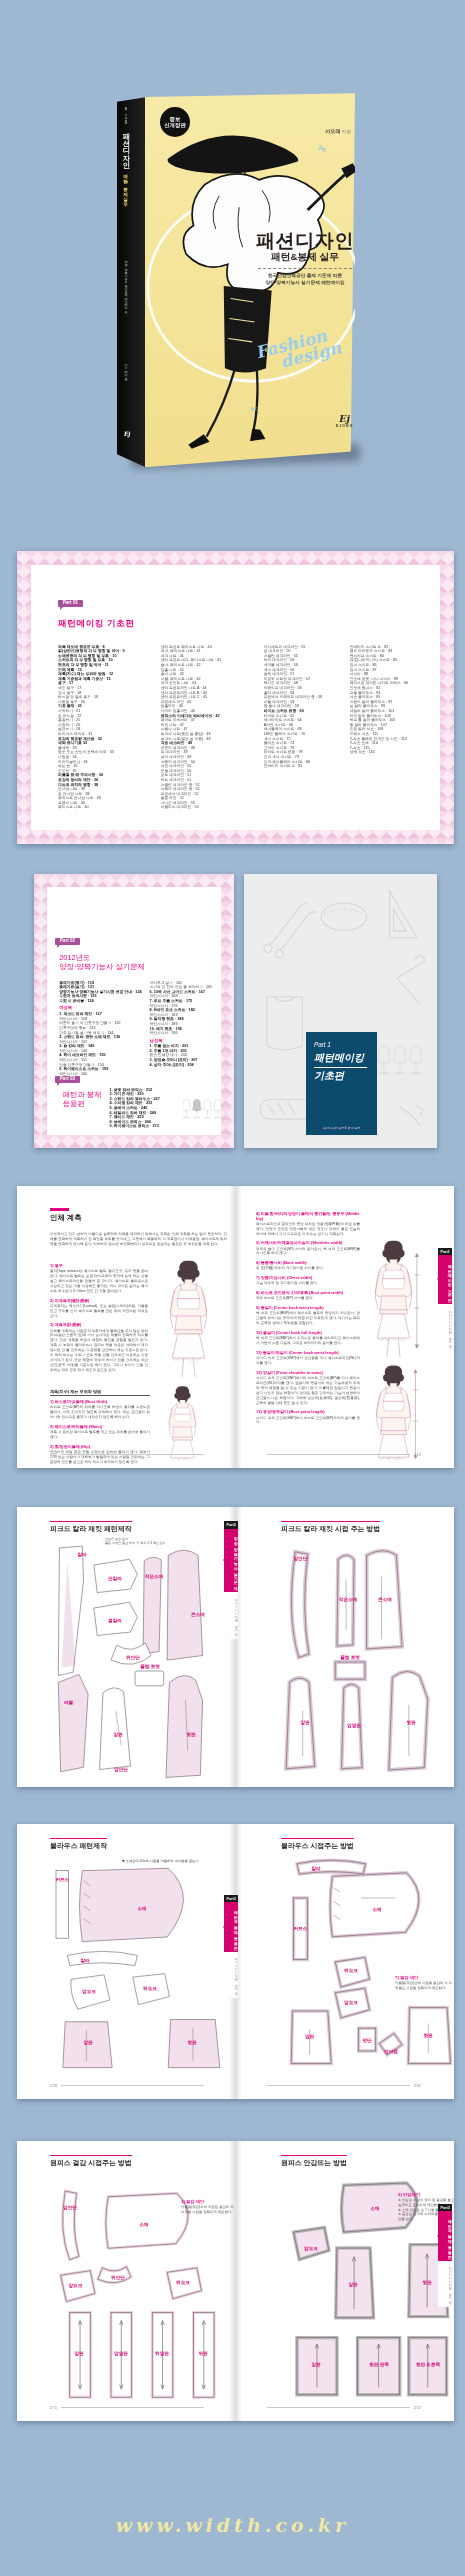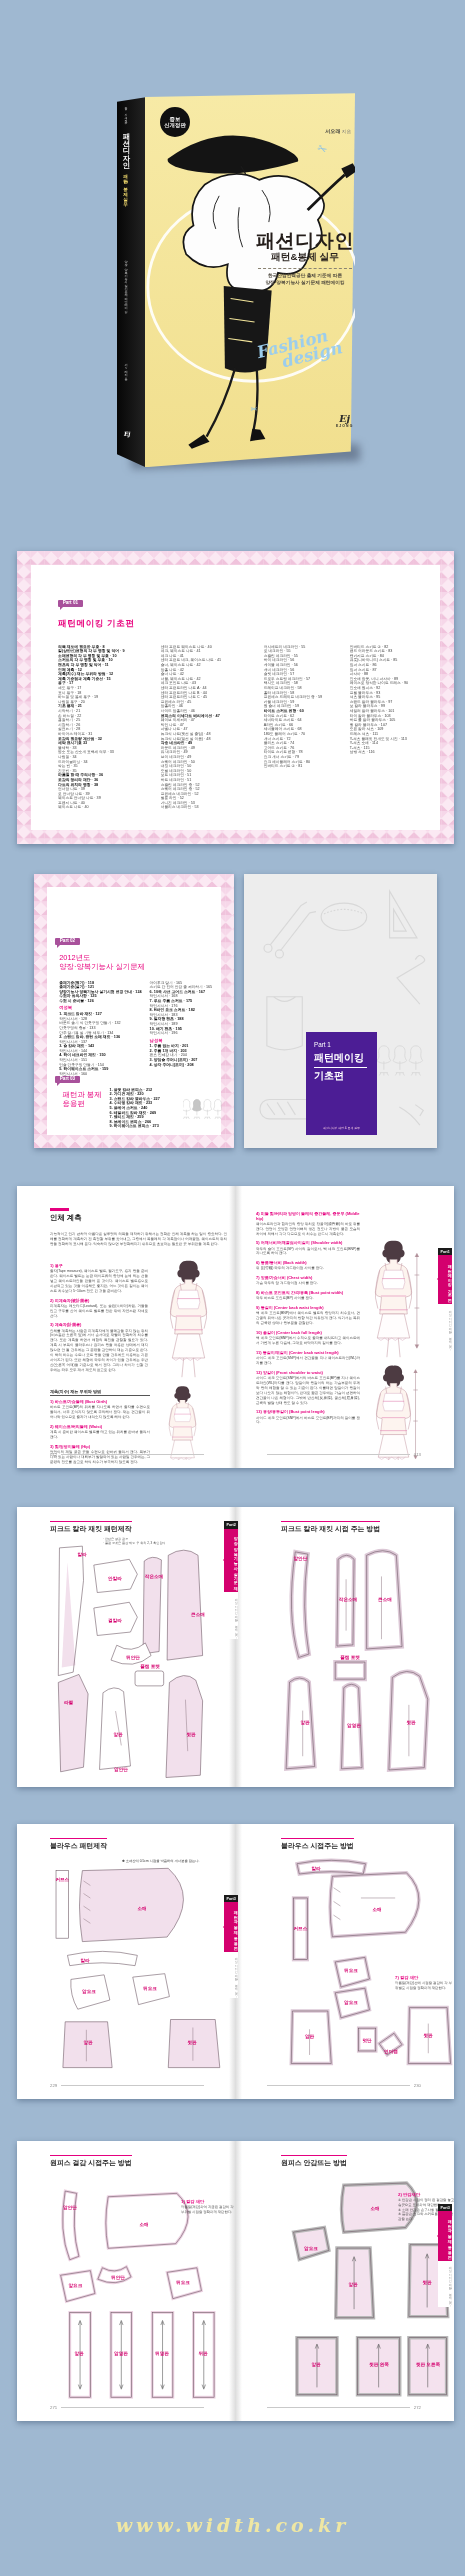--- a/index.html
+++ b/index.html
@@ -64,21 +64,21 @@
   .cov-script{position:absolute;left:167px;top:317px;transform:rotate(-14deg);color:#9ccdec;
       font-family:"DejaVu Serif","Liberation Serif",serif;font-style:italic;font-weight:bold;font-size:16.6px;line-height:15px;}
   .cov-script .l2{margin-left:22px;}
   .cov-logo{position:absolute;left:245px;top:395px;text-align:center;color:#2a2a2a;}
   .cov-logo .glyph{font-size:9.7px;font-weight:800;font-style:italic;font-family:"DejaVu Serif",serif;}
   .cov-logo .name{font-size:3.4px;letter-spacing:1.1px;font-weight:bold;}
   .watermark{position:absolute;left:0;right:0;top:2514px;text-align:center;
       font-family:"DejaVu Serif","Liberation Serif",serif;font-style:italic;font-weight:bold;
       font-size:19px;letter-spacing:4px;color:#efe7a3;}
   .graypage{background:#ededed;}
-  .divbox{position:absolute;background:#4c1d95;color:#fff;}
+  .divbox{position:absolute;background:#0c4a6e;color:#fff;font-style:italic;}
   .divbox .p{font-size:6.3px;margin:9.1px 0 3.4px 8px;}
   .divbox .t{font-size:10px;font-weight:800;margin-left:8px;line-height:13px;}
   .divbox .rule{width:53px;border-top:0.6px solid #fff;margin:2.3px 0 1.1px 8px;}
   .divbox .cap{position:absolute;bottom:4.6px;width:100%;text-align:center;font-size:2.9px;color:#f7cde2;}
   .mini-note{font-size:3.1px;color:#555;line-height:4.3px;}
 </style>
 </head>
 <body>
 
 <svg width="0" height="0" style="position:absolute">

